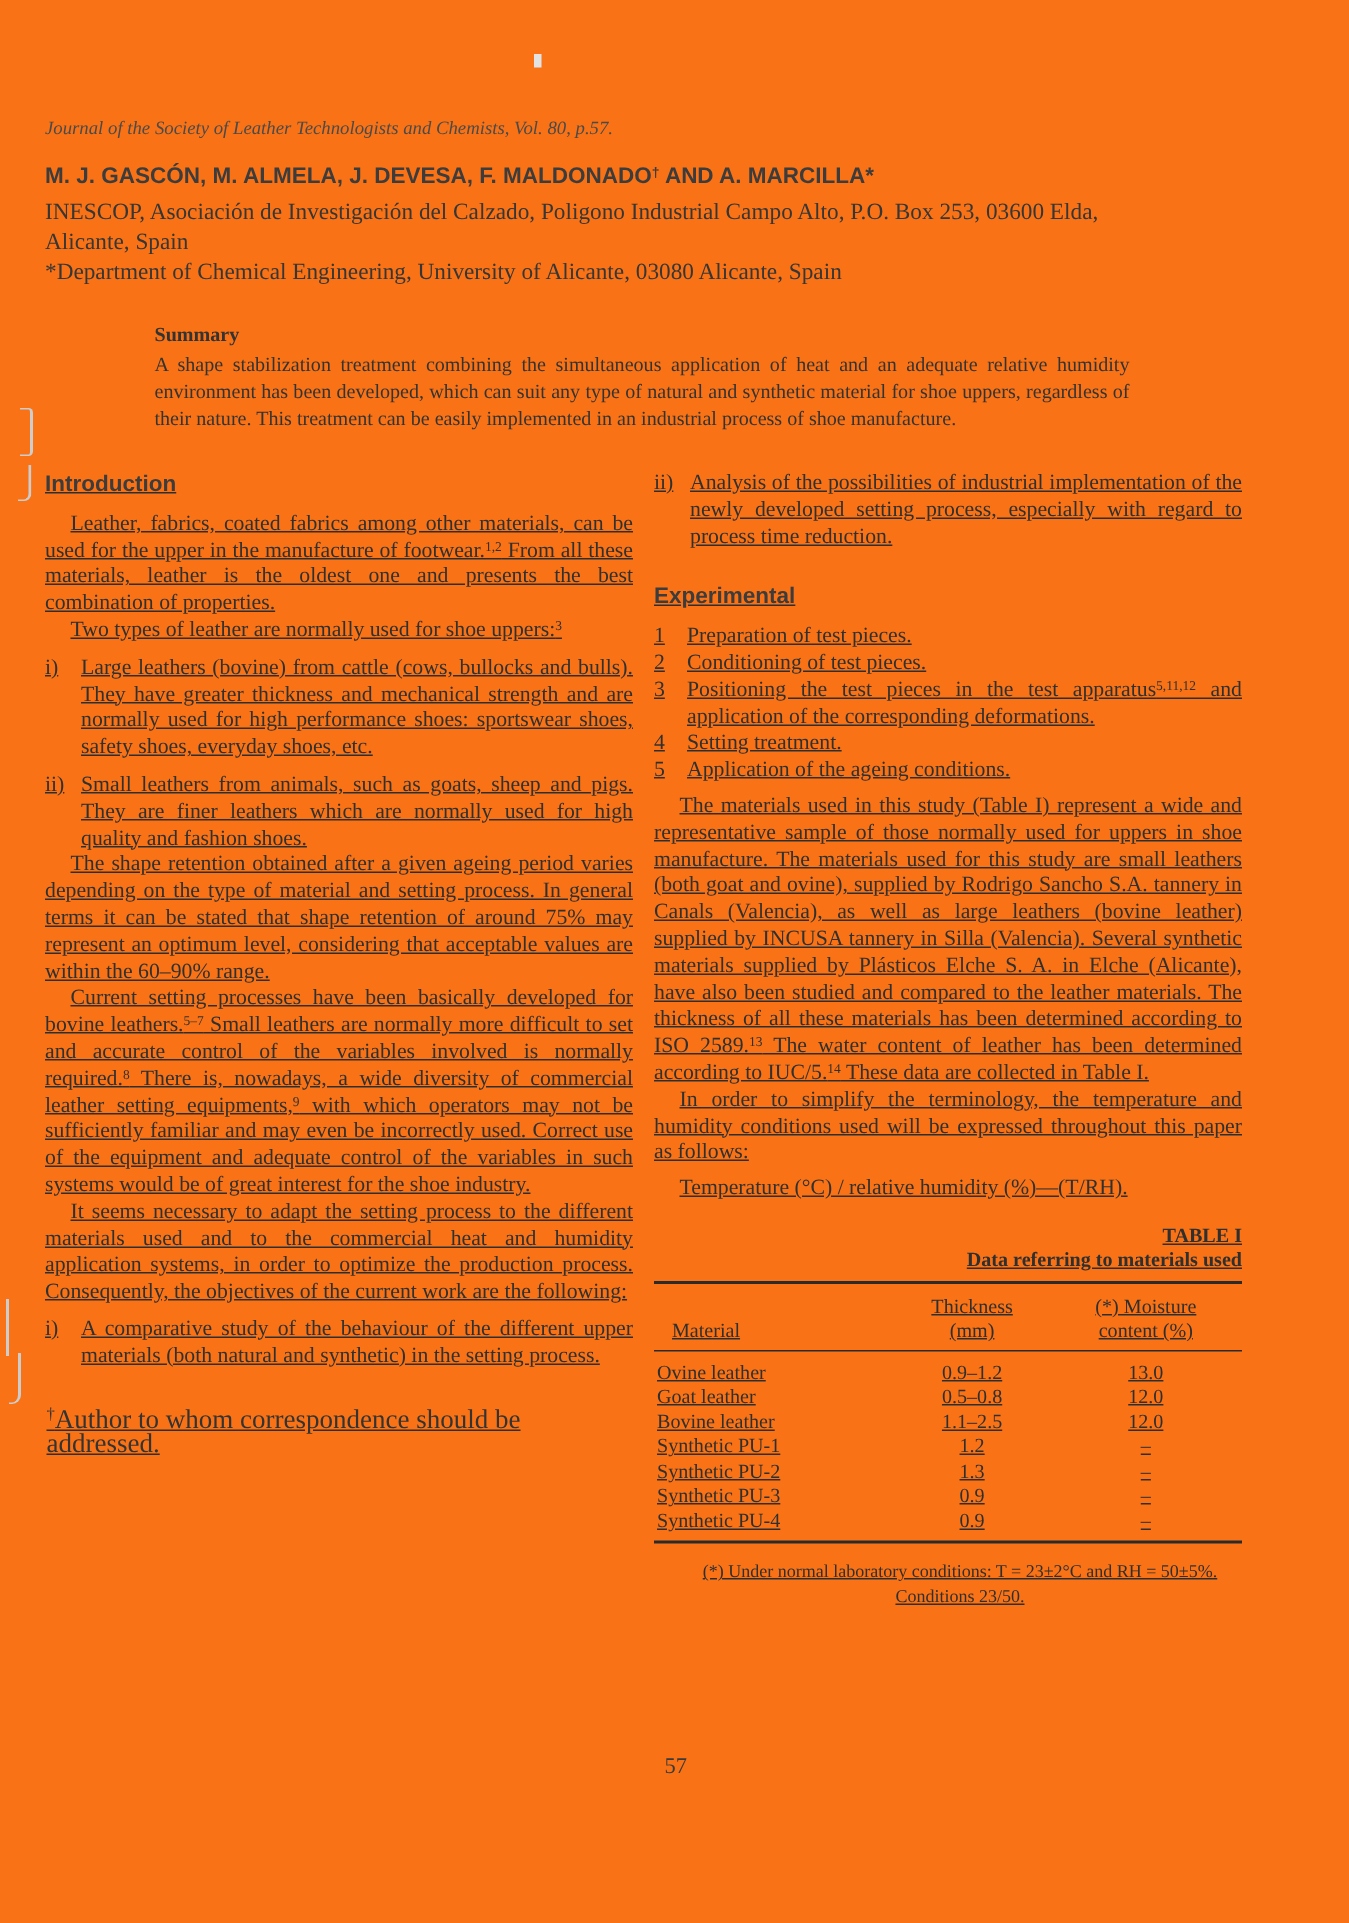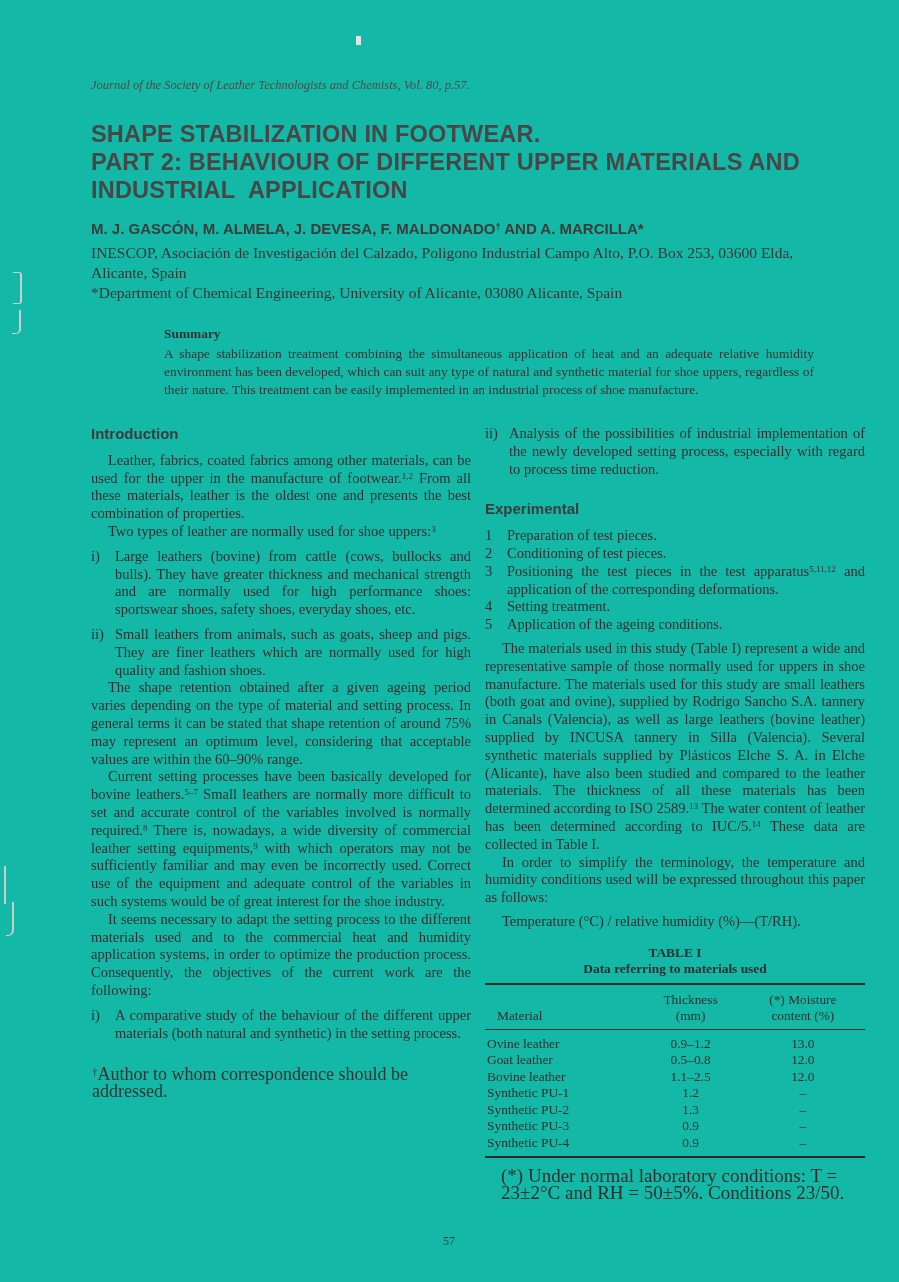--- a/index.html
+++ b/index.html
@@ -1,25 +1,25 @@
 <!DOCTYPE html>
 <html><head>
 <meta charset="utf-8">
 <style>
   html,body { margin:0; padding:0; background:#e8e8e8; }
   .page {
     position: relative;
     width: 899px; height: 1282px;
     margin: 0 auto;
-    background: #14b8a6;
+    background: #f97316;
     color: #2e2e2e;
     font-family: "Liberation Serif", serif;
     overflow: hidden;
     box-sizing: border-box;
-    padding: 70px 34px 0 91px;
+    padding: 70px 34px 0 30px;
   }
   .journal-header {
     font-style: italic;
     font-size: 12.5px;
     color: #4a4a4a;
     margin: 8px 0 0 0;
   }
   .title {
     font-family: "Liberation Sans", sans-serif;
     font-weight: bold;
@@ -53,20 +53,21 @@
   }
   .summary-heading {
     font-weight: bold;
     font-size: 13.4px;
     margin-bottom: 2px;
   }
   .columns {
     display: flex;
     gap: 14px;
     margin-top: 26px;
+    text-decoration: underline;
   }
   .col { width: 392px; font-size: 14.5px; line-height: 17.8px; color: #303030; }
   .section-heading {
     font-family: "Liberation Sans", sans-serif;
     font-weight: bold;
     font-size: 15px;
     color: #3c3c3c;
     margin: 0 0 9px 0;
   }
   .section-heading.mt { margin-top: 14px; }
@@ -85,21 +86,21 @@
   .conditions { margin: 6px 0 0 17px; }
   sup { font-size: 62%; line-height: 0; vertical-align: baseline; position: relative; top: -0.45em; }
   .footnote {
     font-size: 18px;
     line-height: 16.5px;
     margin-top: 24px;
     margin-left: 1px;
     color: #333;
   }
   .table-block { margin-top: 14px; font-size: 13.4px; color: #2f2f2f; }
-  .table-title { text-align: center; font-weight: bold; line-height: 16px; }
+  .table-title { text-align: right; font-weight: bold; line-height: 16px; }
   .materials-table {
     width: 100%;
     border-collapse: collapse;
     margin-top: 6px;
     border-top: 2px solid #2a2a2a;
     border-bottom: 2px solid #2a2a2a;
     font-size: 13.4px;
   }
   .materials-table thead th {
     font-weight: normal;
@@ -108,28 +109,29 @@
     line-height: 16px;
   }
   .materials-table th.mat { text-align: left; vertical-align: bottom; padding-left: 12px; }
   .materials-table th.thick, .materials-table td:nth-child(2) { text-align: center; }
   .materials-table th.moist, .materials-table td:nth-child(3) { text-align: center; }
   .materials-table tbody td { padding: 0.5px 0; line-height: 15.5px; margin-left: 24px; }
   .materials-table tbody td:first-child { padding-left: 2px; }
   .materials-table tbody tr:first-child td { padding-top: 6px; }
   .materials-table tbody tr:last-child td { padding-bottom: 6px; }
   .table-footnote {
-    font-size: 19px;
+    font-size: 12px;
     line-height: 16.5px;
     margin: 10px 0 0 16px;
+    text-align: center;
   }
   .page-number {
     position: absolute;
-    left: 443px; top: 1234px;
-    font-size: 12px;
+    left: 443px; top: 1170px;
+    font-size: 15px;
     color: #3a3a3a;
   }
   
   .artifact { position: absolute; border-color: #cdcdcd; }
   .a1 { left: 13px; top: 272px; width: 7px; height: 30px; border-style: solid; border-width: 1px 2px 1px 0; border-radius: 0 3px 3px 0; border-left: none; }
   .a2 { left: 12px; top: 310px; width: 7px; height: 23px; border-style: solid; border-width: 0 2px 1px 0; border-radius: 0 0 5px 0; }
   .a3 { left: 4px; top: 866px; width: 0px; height: 38px; border-style: solid; border-width: 0 2px 0 0; }
   .a4 { left: 6px; top: 902px; width: 6px; height: 33px; border-style: solid; border-width: 0 2px 1px 0; border-radius: 0 0 6px 0; }
   .a5 { left: 356px; top: 36px; width: 5px; height: 9px; background:#e3e3e3; border: none; }
 </style>
@@ -139,25 +141,20 @@
 <div class="page">
 
   <div class="artifact a1"></div>
   <div class="artifact a2"></div>
   <div class="artifact a3"></div>
   <div class="artifact a4"></div>
   <div class="artifact a5"></div>
 
   <p class="journal-header">Journal of the Society of Leather Technologists and Chemists, Vol. 80, p.57.</p>
 
-  <h1 class="title">
-    <span>SHAPE STABILIZATION IN FOOTWEAR.</span><br>
-    <span>PART 2: BEHAVIOUR OF DIFFERENT UPPER MATERIALS AND</span><br>
-    <span>INDUSTRIAL&nbsp; APPLICATION</span>
-  </h1>
 
   <div class="authors">M. J. GASCÓN, M. ALMELA, J. DEVESA, F. MALDONADO<sup>†</sup> AND A. MARCILLA*</div>
 
   <div class="affiliation">
     <div>INESCOP, Asociación de Investigación del Calzado, Poligono Industrial Campo Alto, P.O. Box 253, 03600 Elda, Alicante, Spain</div>
     <div>*Department of Chemical Engineering, University of Alicante, 03080 Alicante, Spain</div>
   </div>
 
   <div class="summary">
     <div class="summary-heading">Summary</div>

